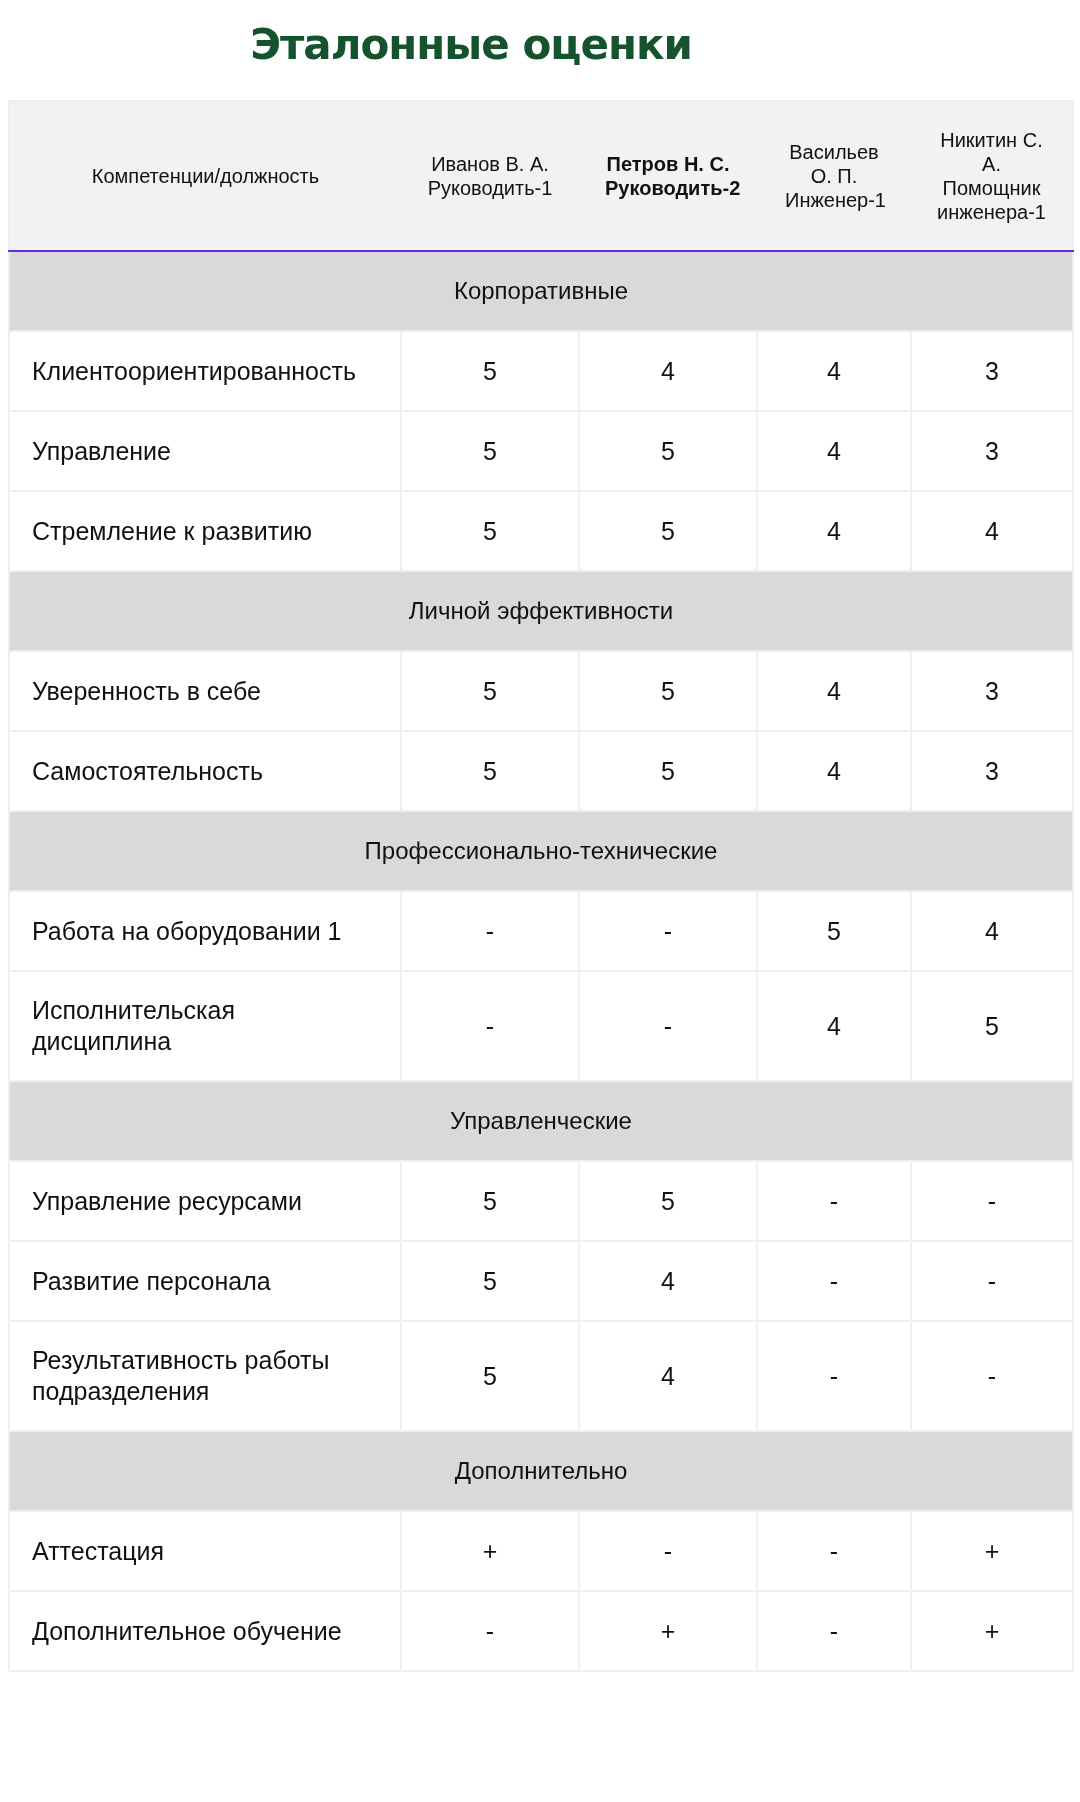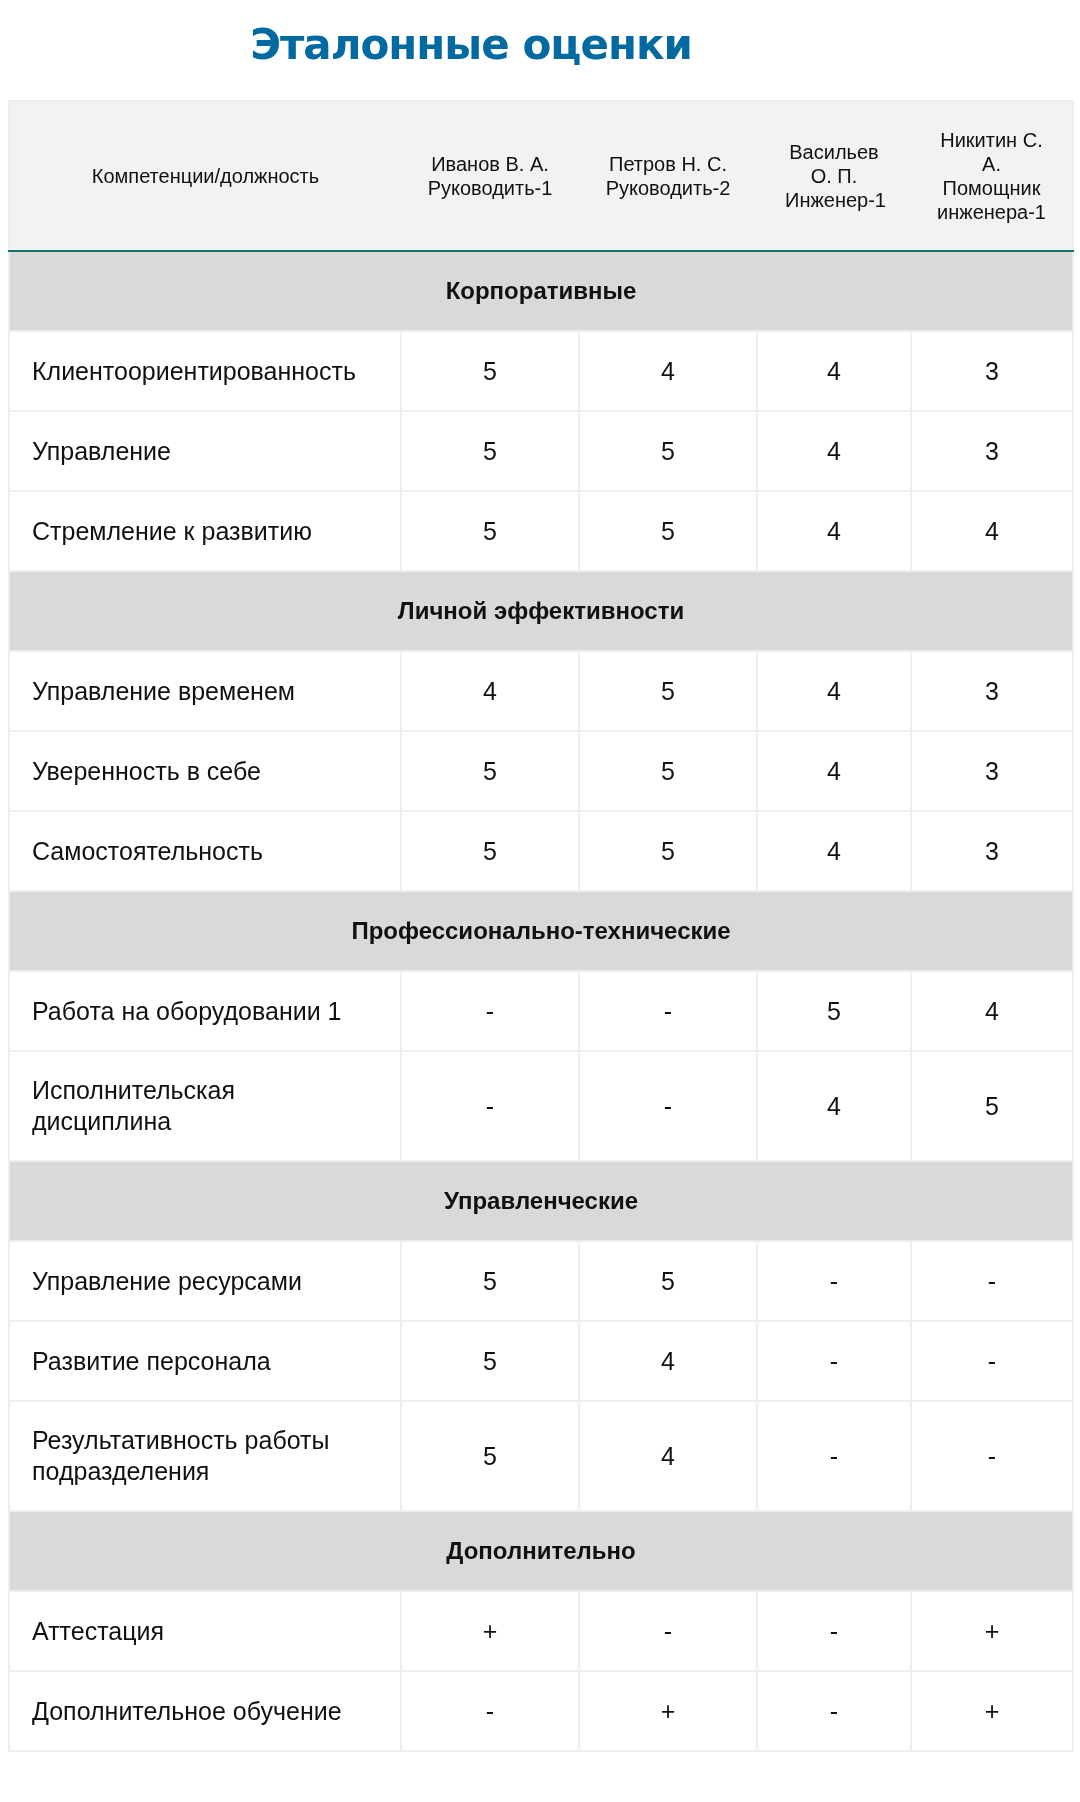--- a/index.html
+++ b/index.html
@@ -1,39 +1,39 @@
 <!DOCTYPE html>
 <html><head>
 <meta charset="utf-8">
 <style>
   html, body { margin: 0; padding: 0; background: #ffffff; }
   body { width: 1080px; height: 1802px; position: relative; font-family: "Liberation Sans", "DejaVu Sans", sans-serif; color: #111; }
   .title {
     position: absolute; left: 0; top: 14px; width: 942px; text-align: center;
     font-family: "DejaVu Sans", sans-serif; font-weight: bold; font-size: 42px; letter-spacing: -1px;
-    line-height: 62px; color: #0369a1;
+    line-height: 62px; color: #14532d;
   }
   table.grid {
     position: absolute; left: 8px; top: 100px; width: 1064px;
     border-collapse: collapse; table-layout: fixed;
     border: 2px solid #eeeeee;
   }
   table.grid col.c1 { width: 392px; }
   table.grid col.c2 { width: 178px; }
   table.grid col.c3 { width: 178px; }
   table.grid col.c4 { width: 154px; }
   table.grid col.c5 { width: 162px; }
   th.head {
     background: #f2f2f2; font-weight: normal; font-size: 20px; line-height: 24px;
     height: 142px; padding: 0 10px; text-align: center; vertical-align: middle; color: #111;
     border: none;
   }
   tr.group td {
     background: #d9d9d9; height: 76px; text-align: center; vertical-align: middle;
-    font-weight: bold; font-size: 24px; color: #111; border-top: 2px solid #0f766e; border-bottom: 2px solid #eeeeee;
+    font-weight: normal; font-size: 24px; color: #111; border-top: 2px solid #6d28d9; border-bottom: 2px solid #eeeeee;
   }
   tr.data td {
     background: #fff; height: 76px; border: 2px solid #efefef; vertical-align: middle;
     font-size: 25px; line-height: 31px;
   }
   tr.data.tall td { height: 106px; }
   tr.data td.name { text-align: left; padding-left: 22px; padding-right: 10px; margin-left: 8px; }
   tr.data td.val { text-align: center; }
 </style>
 </head>
@@ -46,21 +46,21 @@
     <col class="c1">
       <col class="c2">
       <col class="c3">
       <col class="c4">
       <col class="c5">
   </colgroup>
   <thead>
     <tr>
       <th class="head">Компетенции/должность</th>
       <th class="head" style="padding:3px 26px;">Иванов В. А. Руководить-1</th>
-      <th class="head" style="padding:0 26px;">Петров Н. С. Руководить-2</th>
+      <th class="head" style="padding:0 26px;font-weight:bold;">Петров Н. С. Руководить-2</th>
       <th class="head" style="padding:0 28px;">Васильев О. П. Инженер-1</th>
       <th class="head" style="padding:0 26px;">Никитин С. А. Помощник инженера-1</th>
     </tr>
   </thead>
   <tbody>
 
     <tr class="group">
       <td colspan="5">Корпоративные</td>
     </tr>
     <tr class="data">
@@ -80,27 +80,20 @@
     <tr class="data">
       <td class="name">Стремление к развитию</td>
       <td class="val">5</td>
       <td class="val">5</td>
       <td class="val">4</td>
       <td class="val">4</td>
     </tr>
 
     <tr class="group">
       <td colspan="5">Личной эффективности</td>
-    </tr>
-    <tr class="data">
-      <td class="name">Управление временем</td>
-      <td class="val">4</td>
-      <td class="val">5</td>
-      <td class="val">4</td>
-      <td class="val">3</td>
     </tr>
     <tr class="data">
       <td class="name">Уверенность в себе</td>
       <td class="val">5</td>
       <td class="val">5</td>
       <td class="val">4</td>
       <td class="val">3</td>
     </tr>
     <tr class="data">
       <td class="name">Самостоятельность</td>

